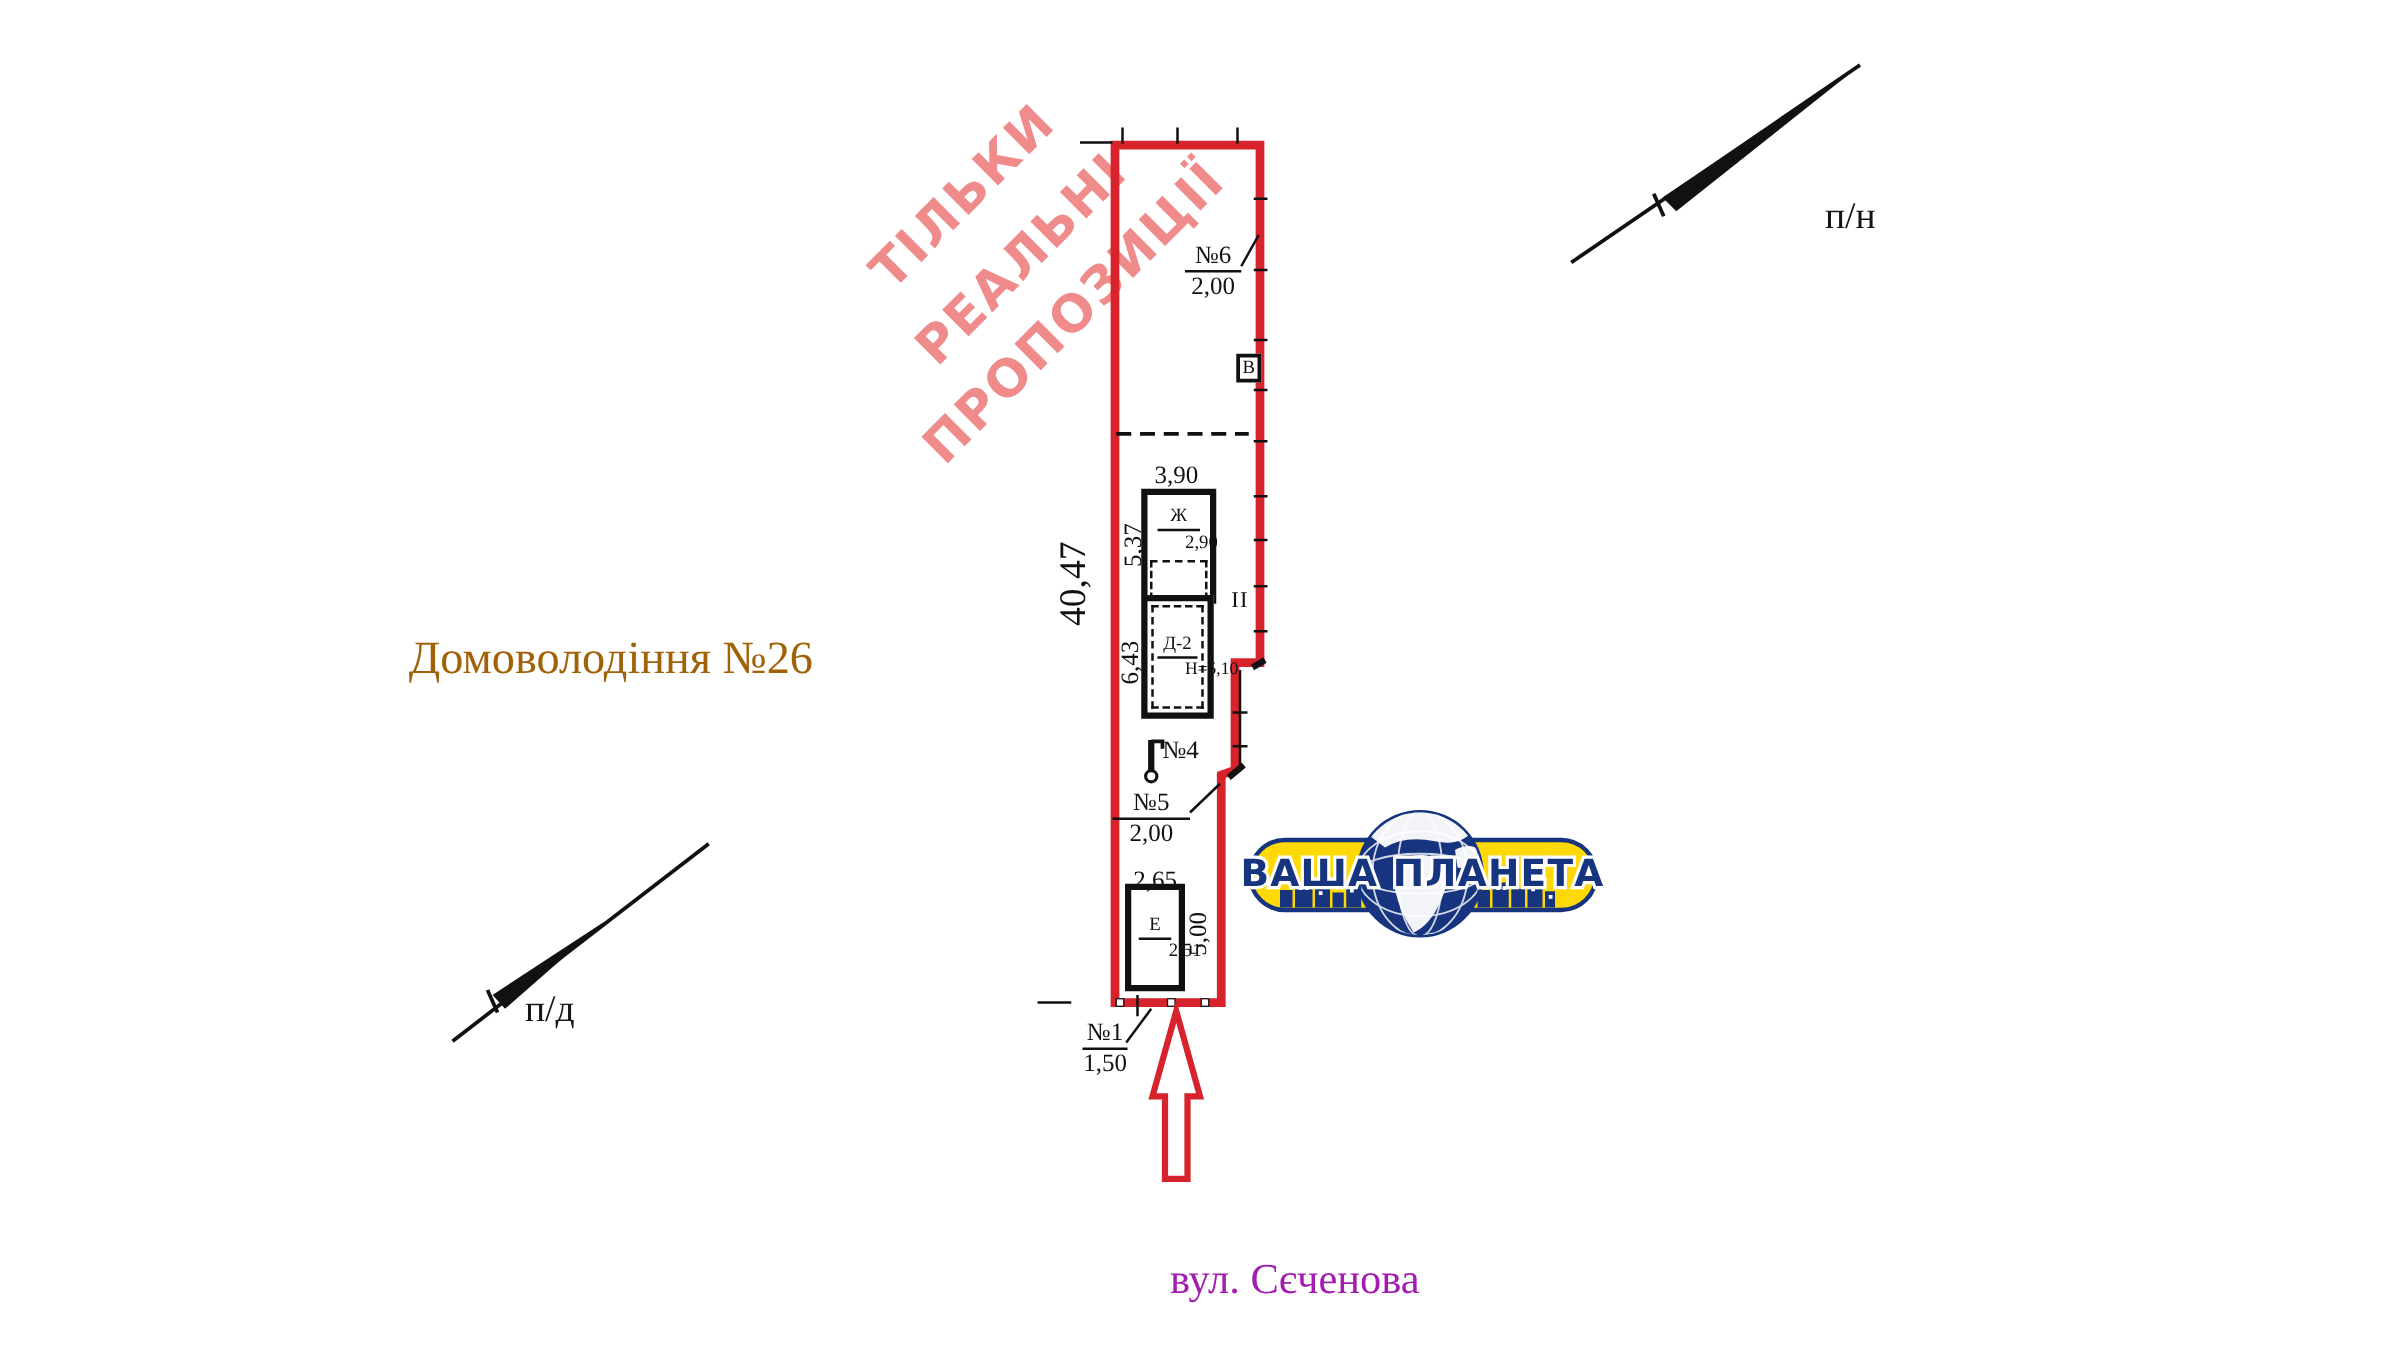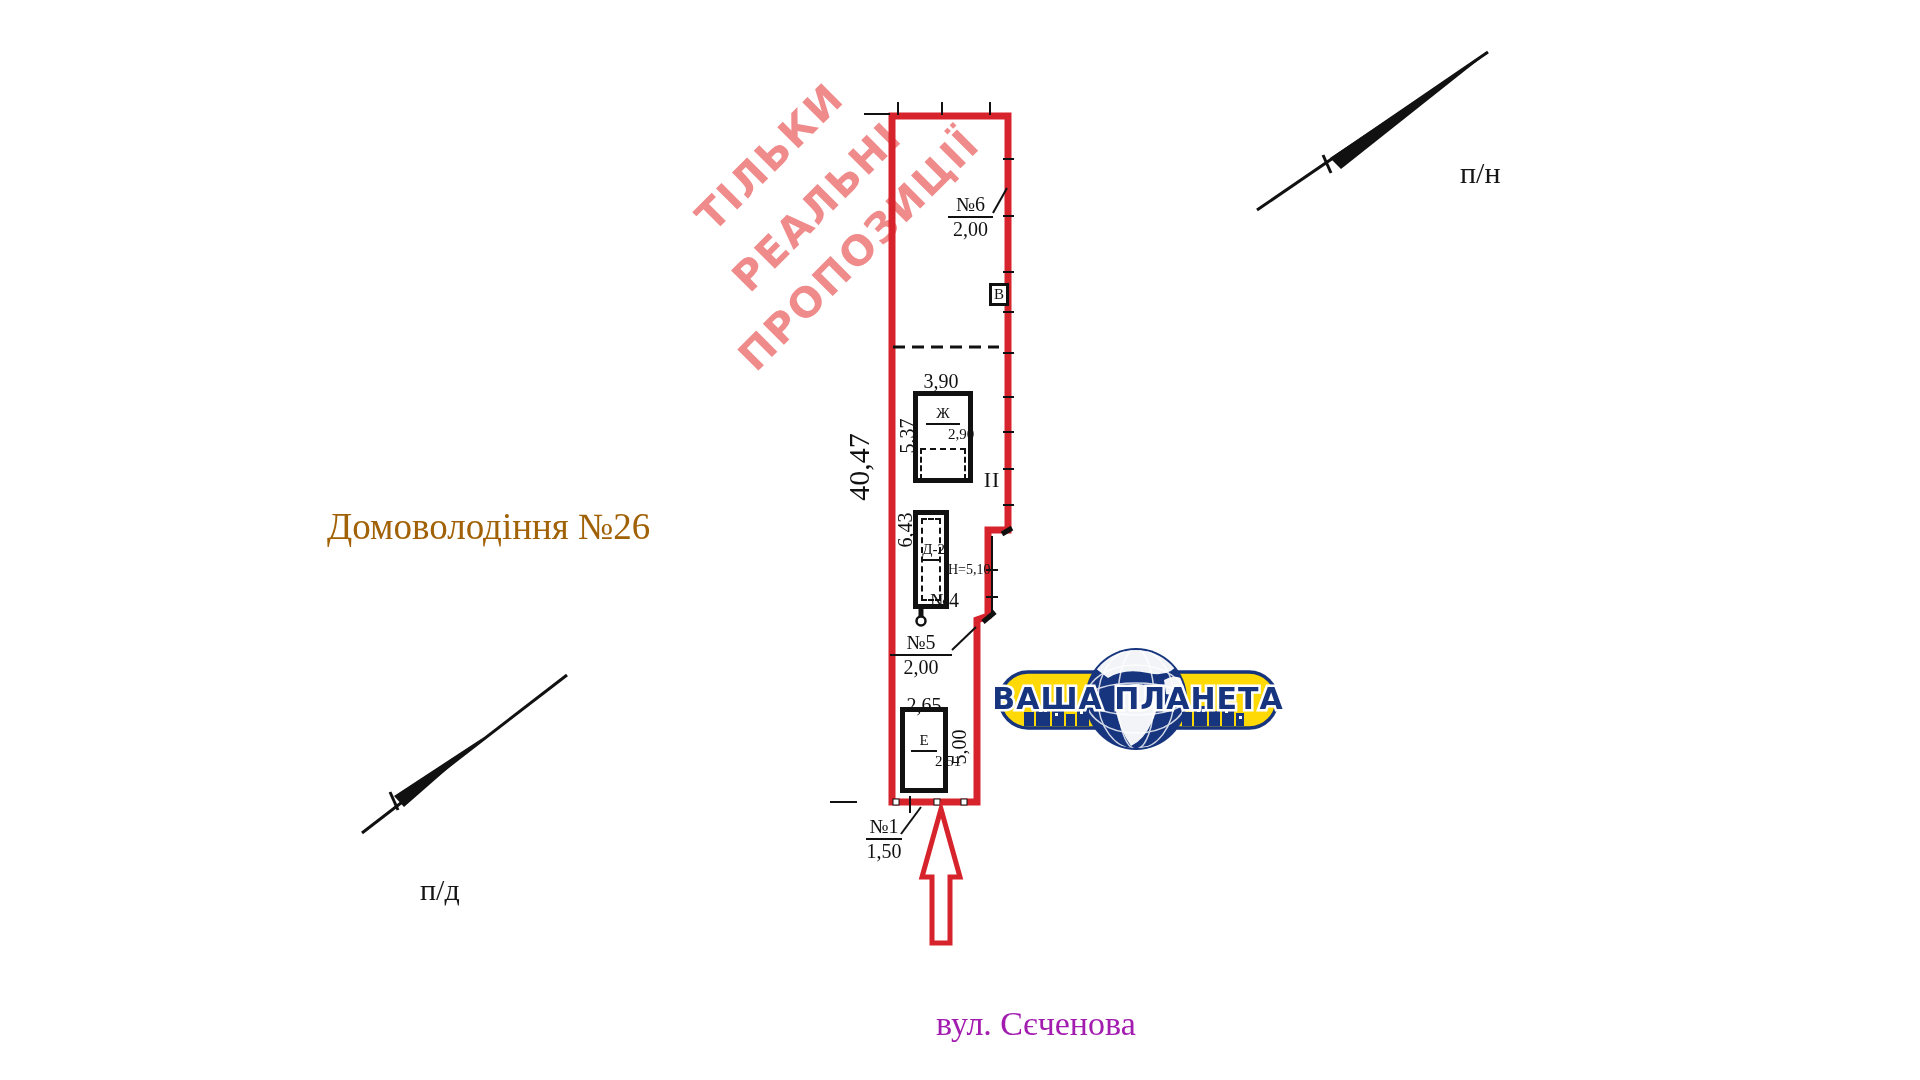--- a/index.html
+++ b/index.html
@@ -8,21 +8,21 @@
   .abs{position:absolute;}
   svg{position:absolute;left:0;top:0;}
   
   .prop{font-size:37px;white-space:nowrap;color:#a16207;}
   .street{font-size:34px;white-space:nowrap;color:#a21caf;margin-top:35px;}
   .cdir{font-size:30px;white-space:nowrap;color:#151515;}
   .dim{font-size:20px;white-space:nowrap;color:#111;}
   .dimbig{font-size:30px;}
   .rotc{transform:translate(-50%,-50%) rotate(-90deg);}
   .ctr{transform:translate(-50%,-50%);}
-  .sect{font-size:22px;letter-spacing:1px;}
+  .sect{font-size:18px;letter-spacing:1px;}
   
   .wm{position:absolute;font-family:"DejaVu Sans","Liberation Sans",sans-serif;font-weight:bold;
       font-size:41px;letter-spacing:2px;color:var(--wm,#ef8b8b);white-space:nowrap;
       transform:translate(-50%,-50%) rotate(-45deg);}
   
   .frac{position:absolute;text-align:center;font-size:20px;line-height:1.05;color:#111;}
   .frac .top{display:block;border-bottom:2px solid #111;padding-bottom:1px;}
   .frac .bot{display:block;padding-top:1px;}
   
   .bld{position:absolute;border:5px solid #111;background:#fff;box-sizing:border-box;}
@@ -151,21 +151,21 @@
   </svg>
 
   <div class="bld" style="left:913px;top:391px;width:60px;height:92px;">
     <div class="bfrac" style="top:9px;">
       <span class="top">Ж</span>
       <span class="bot">2,90</span>
     </div>
     <div class="dash" style="left:2px;right:2px;top:52px;bottom:-2px;border-bottom:none;"></div>
   </div>
 
-  <div class="bld" style="left:913px;top:510px;width:36px;height:99px;">
+  <div class="bld" style="left:913px;top:476px;width:58px;height:99px;">
     <div class="dash" style="left:3px;right:3px;top:3px;bottom:3px;"></div>
     <div class="bfrac" style="top:26px;">
       <span class="top">Д-2</span>
       <span class="bot" style="font-size:14px;">Н=5,10</span>
     </div>
   </div>
 
   <div class="bld" style="left:900px;top:707px;width:48px;height:86px;">
     <div class="bfrac" style="top:20px;">
       <span class="top">Е</span>
@@ -193,15 +193,15 @@
   </div>
   <div class="frac" style="left:866px;top:816px;width:36px;">
     <span class="top">№1</span>
     <span class="bot">1,50</span>
   </div>
   <div class="abs dim" style="left:930px;top:589px;">№4</div>
 
   <div class="abs prop" style="left:327px;top:505px;">Домоволодіння №26</div>
   <div class="abs street" style="left:936px;top:970px;">вул. Сєченова</div>
   <div class="abs cdir" style="left:1460px;top:156px;">п/н</div>
-  <div class="abs cdir" style="left:420px;top:873px;">п/д</div>
+  <div class="abs cdir" style="left:420px;top:791px;">п/д</div>
 
 </div>
 
 </body></html>

